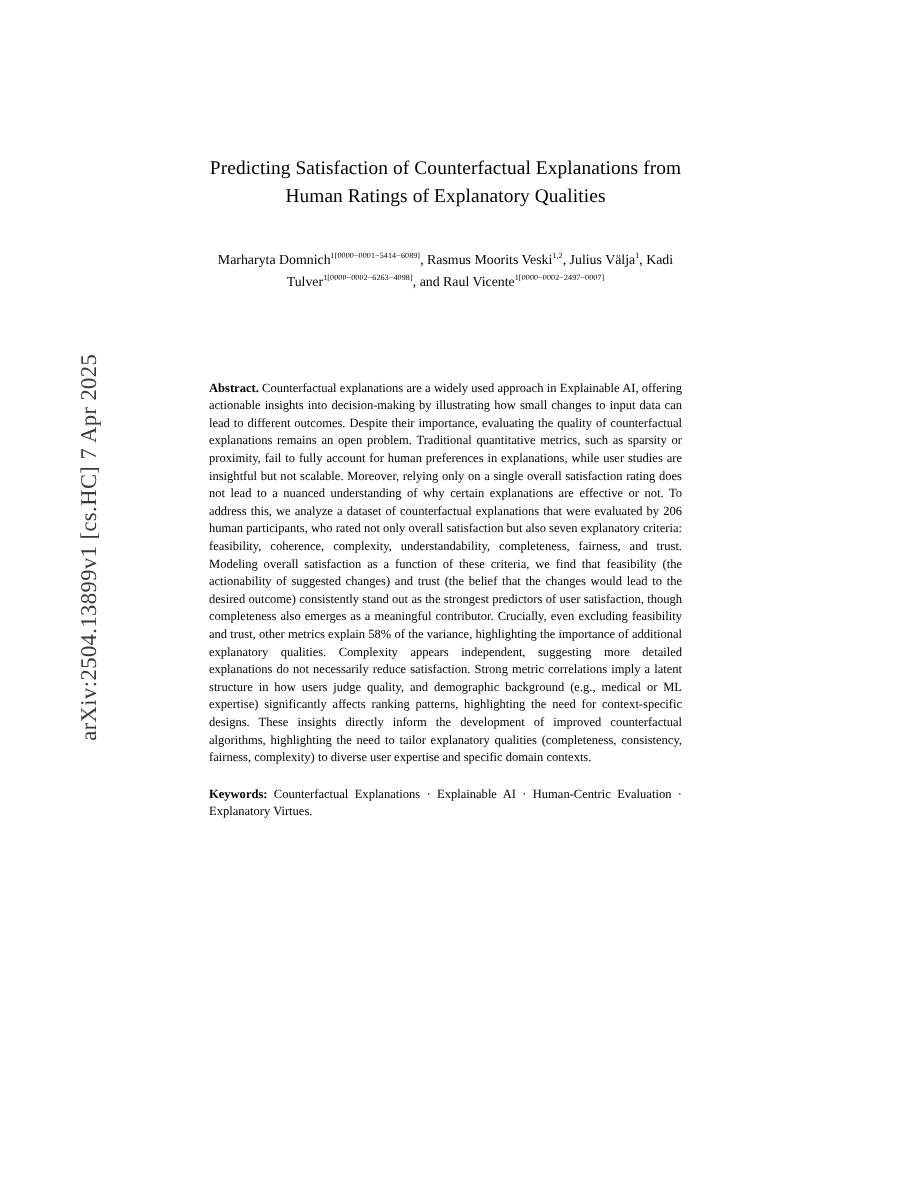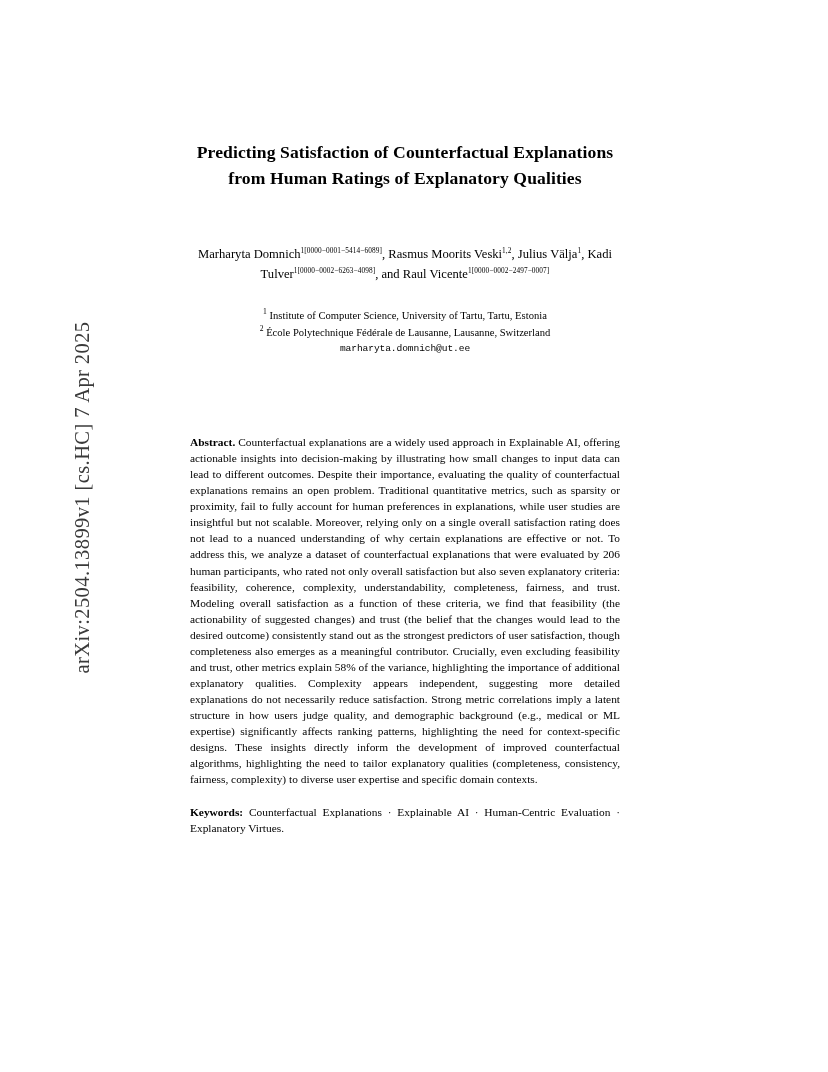--- a/index.html
+++ b/index.html
@@ -41,29 +41,29 @@
   .content {
     position: absolute;
     left: 190px;
     top: 140px;
     width: 430px;
   }
 
   .title {
     text-align: center;
     font-family: "Liberation Serif", serif;
-    font-weight: bold;
+    font-weight: normal;
     font-size: 17.6px;
     line-height: 1.45;
     letter-spacing: 0.1px;
     margin: 0 0 16px 0;
   }
 
   .authors {
-    margin-top: 53px;
+    margin-top: 35px;
     text-align: center;
     font-size: 12.6px;
     line-height: 1.62;
   }
   .authors sup {
     font-size: 7.3px;
     vertical-align: super;
     letter-spacing: 0.1px;
   }
 
@@ -115,31 +115,20 @@
   <div class="arxiv-stamp">arXiv:2504.13899v1  [cs.HC]  7 Apr 2025</div>
 
   <div class="content">
 
     <h1 class="title">Predicting Satisfaction of Counterfactual Explanations from Human Ratings of Explanatory Qualities</h1>
 
     <div class="authors">
       <span>Marharyta Domnich</span><sup>1[0000−0001−5414−6089]</sup><span>, </span><span>Rasmus Moorits Veski</span><sup>1,2</sup><span>, </span><span>Julius Välja</span><sup>1</sup><span>, </span><span>Kadi Tulver</span><sup>1[0000−0002−6263−4098]</sup><span>, and </span><span>Raul Vicente</span><sup>1[0000−0002−2497−0007]</sup>
     </div>
 
-    <div class="affiliations">
-      <div class="aff-line">
-        <sup>1</sup>
-        <span>Institute of Computer Science, University of Tartu, Tartu, Estonia</span>
-      </div>
-      <div class="aff-line">
-        <sup>2</sup>
-        <span>École Polytechnique Fédérale de Lausanne, Lausanne, Switzerland</span>
-      </div>
-      <div class="email">marharyta.domnich@ut.ee</div>
-    </div>
 
     <div class="abstract">
       <span class="lead">Abstract.</span>
       <span>Counterfactual explanations are a widely used approach in Explainable AI, offering actionable insights into decision-making by illustrating how small changes to input data can lead to different outcomes. Despite their importance, evaluating the quality of counterfactual explanations remains an open problem. Traditional quantitative metrics, such as sparsity or proximity, fail to fully account for human preferences in explanations, while user studies are insightful but not scalable. Moreover, relying only on a single overall satisfaction rating does not lead to a nuanced understanding of why certain explanations are effective or not. To address this, we analyze a dataset of counterfactual explanations that were evaluated by 206 human participants, who rated not only overall satisfaction but also seven explanatory criteria: feasibility, coherence, complexity, understandability, completeness, fairness, and trust. Modeling overall satisfaction as a function of these criteria, we find that feasibility (the actionability of suggested changes) and trust (the belief that the changes would lead to the desired outcome) consistently stand out as the strongest predictors of user satisfaction, though completeness also emerges as a meaningful contributor. Crucially, even excluding feasibility and trust, other metrics explain 58% of the variance, highlighting the importance of additional explanatory qualities. Complexity appears independent, suggesting more detailed explanations do not necessarily reduce satisfaction. Strong metric correlations imply a latent structure in how users judge quality, and demographic background (e.g., medical or ML expertise) significantly affects ranking patterns, highlighting the need for context-specific designs. These insights directly inform the development of improved counterfactual algorithms, highlighting the need to tailor explanatory qualities (completeness, consistency, fairness, complexity) to diverse user expertise and specific domain contexts.</span>
     </div>
 
     <div class="keywords">
       <span class="lead">Keywords:</span>
       <span>Counterfactual Explanations · Explainable AI · Human-Centric Evaluation · Explanatory Virtues.</span>
     </div>

